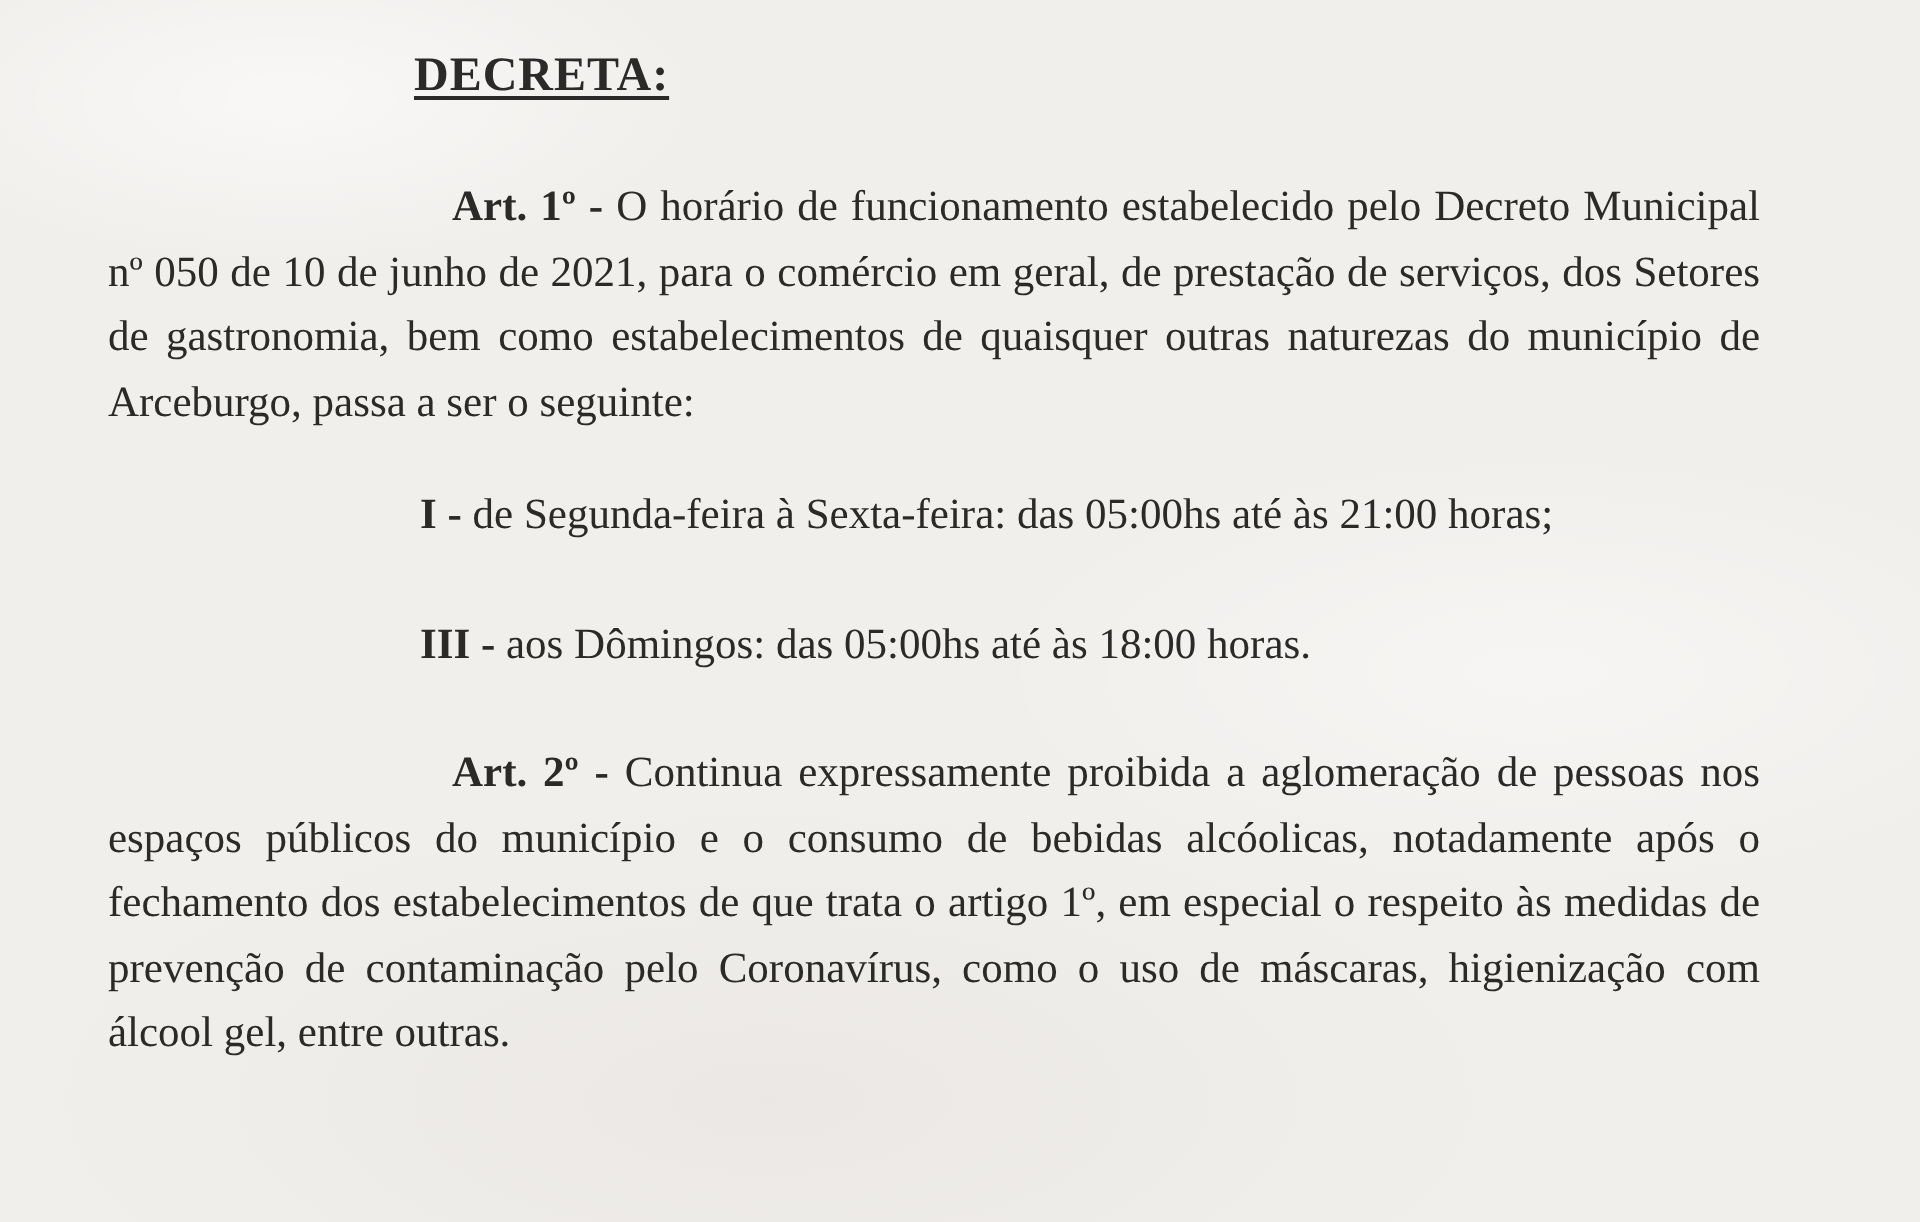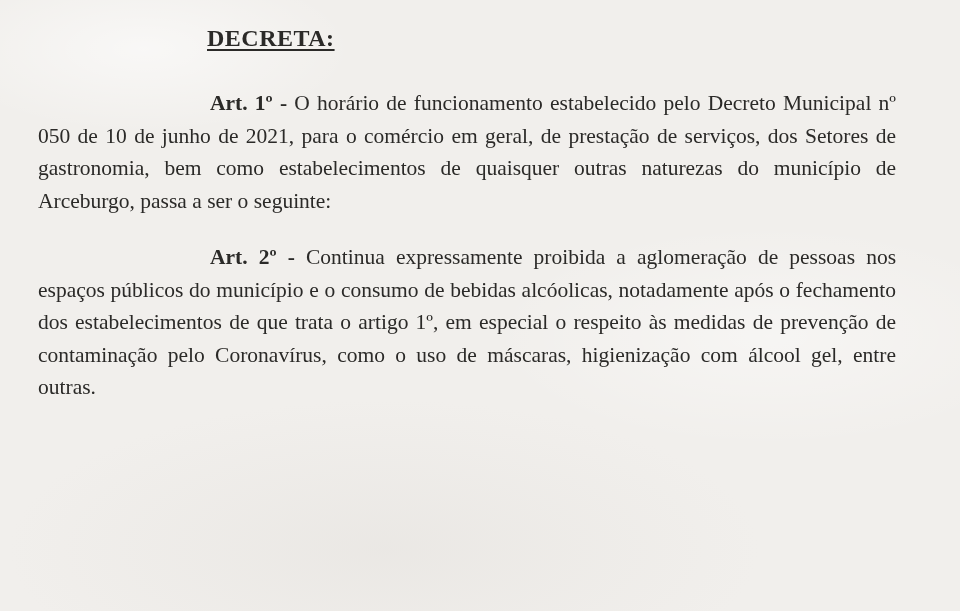--- a/index.html
+++ b/index.html
@@ -27,21 +27,21 @@
   .heading {
     margin: 0 0 35px 169px;
     font-size: 24px;
     line-height: 28px;
     font-weight: bold;
     letter-spacing: 0.5px;
     text-decoration: underline;
     text-underline-offset: 3px;
   }
   .para {
-    margin: 0;
+    margin: 16px;
     font-size: 21.5px;
     line-height: 32.5px;
     text-align: justify;
     text-indent: 172px;
   }
   .para-art1 {
     margin-bottom: 24px;
   }
   .item {
     margin: 0 0 32px 172px;
@@ -56,19 +56,21 @@
 </head>
 <body>
 
 <div class="page">
 
   <h1 class="heading">DECRETA:</h1>
 
   <p class="para para-art1"><span class="bold">Art. 1º -</span> <span>O horário de funcionamento estabelecido pelo Decreto Municipal nº 050 de 10 de junho de 2021, para o comércio em geral, de prestação de serviços, dos Setores de gastronomia, bem como estabelecimentos de quaisquer outras naturezas do município de Arceburgo, passa a ser o seguinte:</span></p>
 
   <div>
+    <p class="item"><span class="bold">I -</span> <span>de Segunda-feira à Sexta-feira: das 05:00hs até às 21:00 horas;</span></p>
 
 
+    <p class="item"><span class="bold">III -</span> <span>aos Dômingos: das 05:00hs até às 18:00 horas.</span></p>
   </div>
 
   <p class="para"><span class="bold">Art. 2º -</span> <span>Continua expressamente proibida a aglomeração de pessoas nos espaços públicos do município e o consumo de bebidas alcóolicas, notadamente após o fechamento dos estabelecimentos de que trata o artigo 1º, em especial o respeito às medidas de prevenção de contaminação pelo Coronavírus, como o uso de máscaras, higienização com álcool gel, entre outras.</span></p>
 
 </div>
 
 </body></html>

